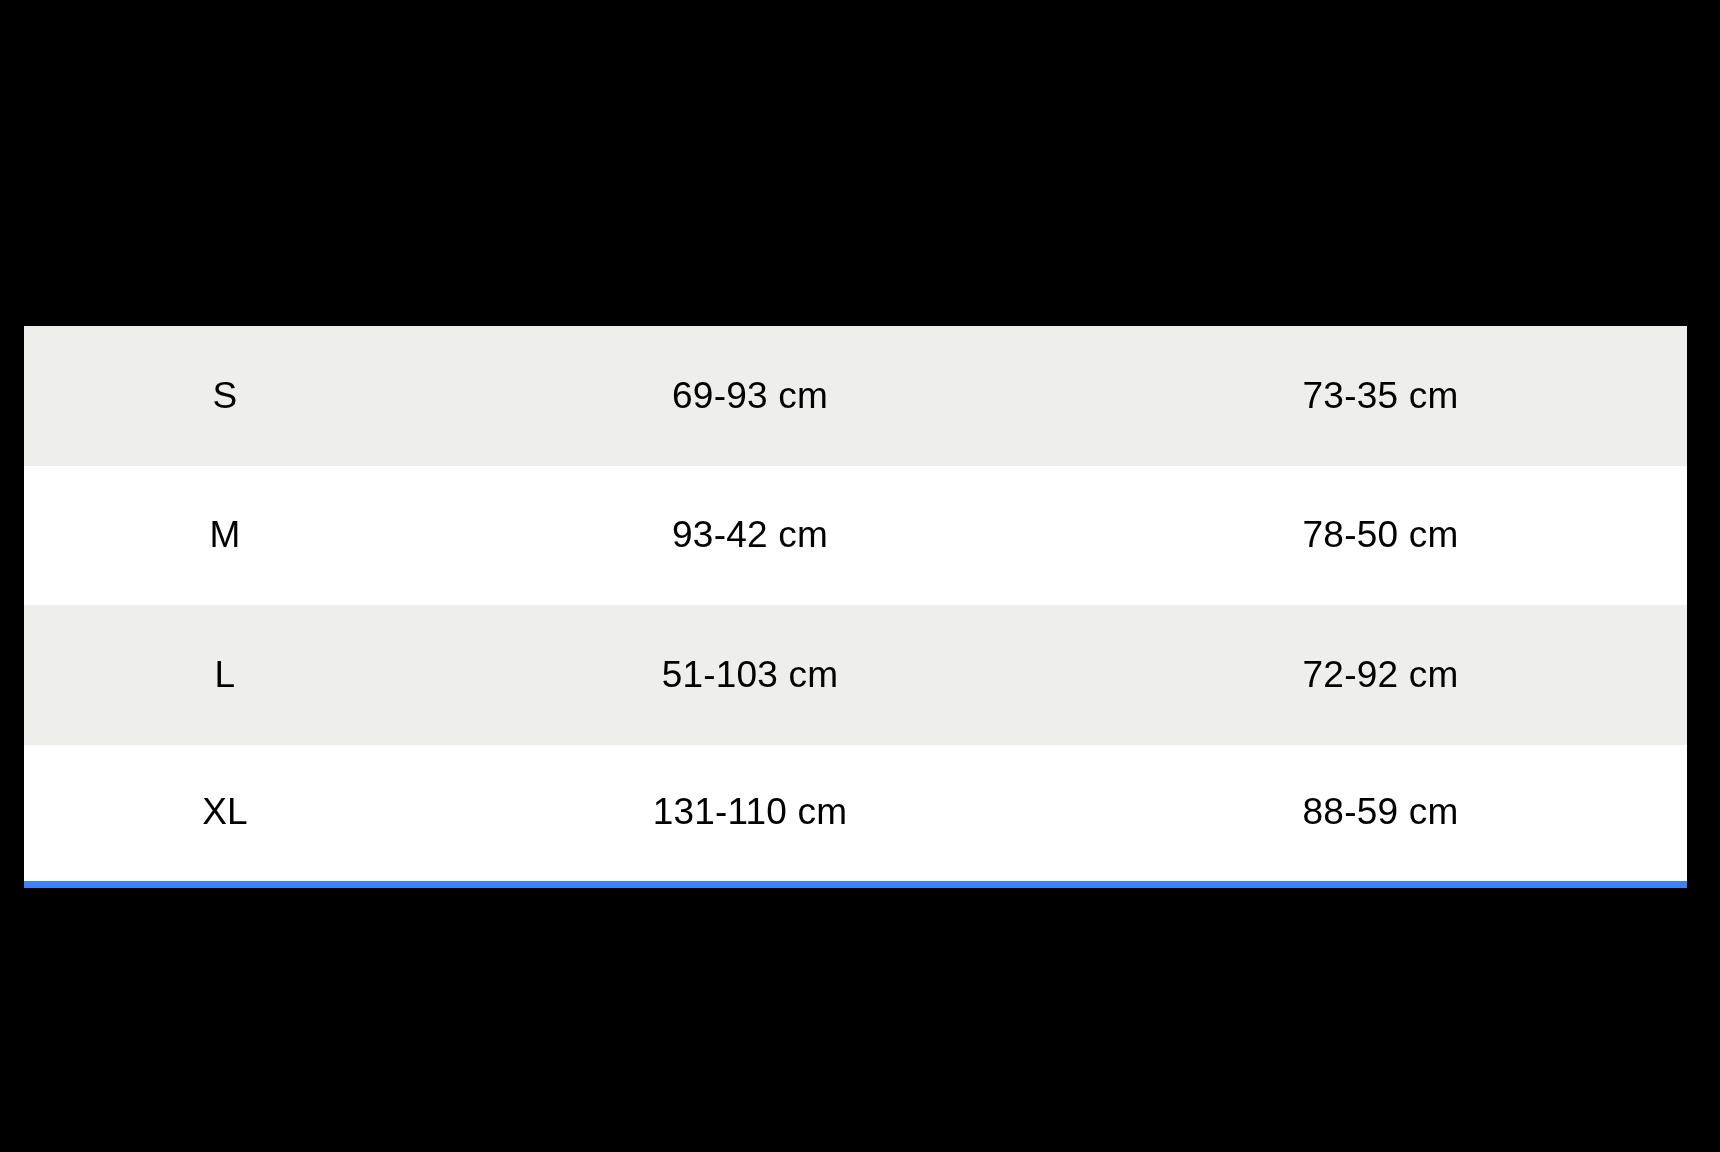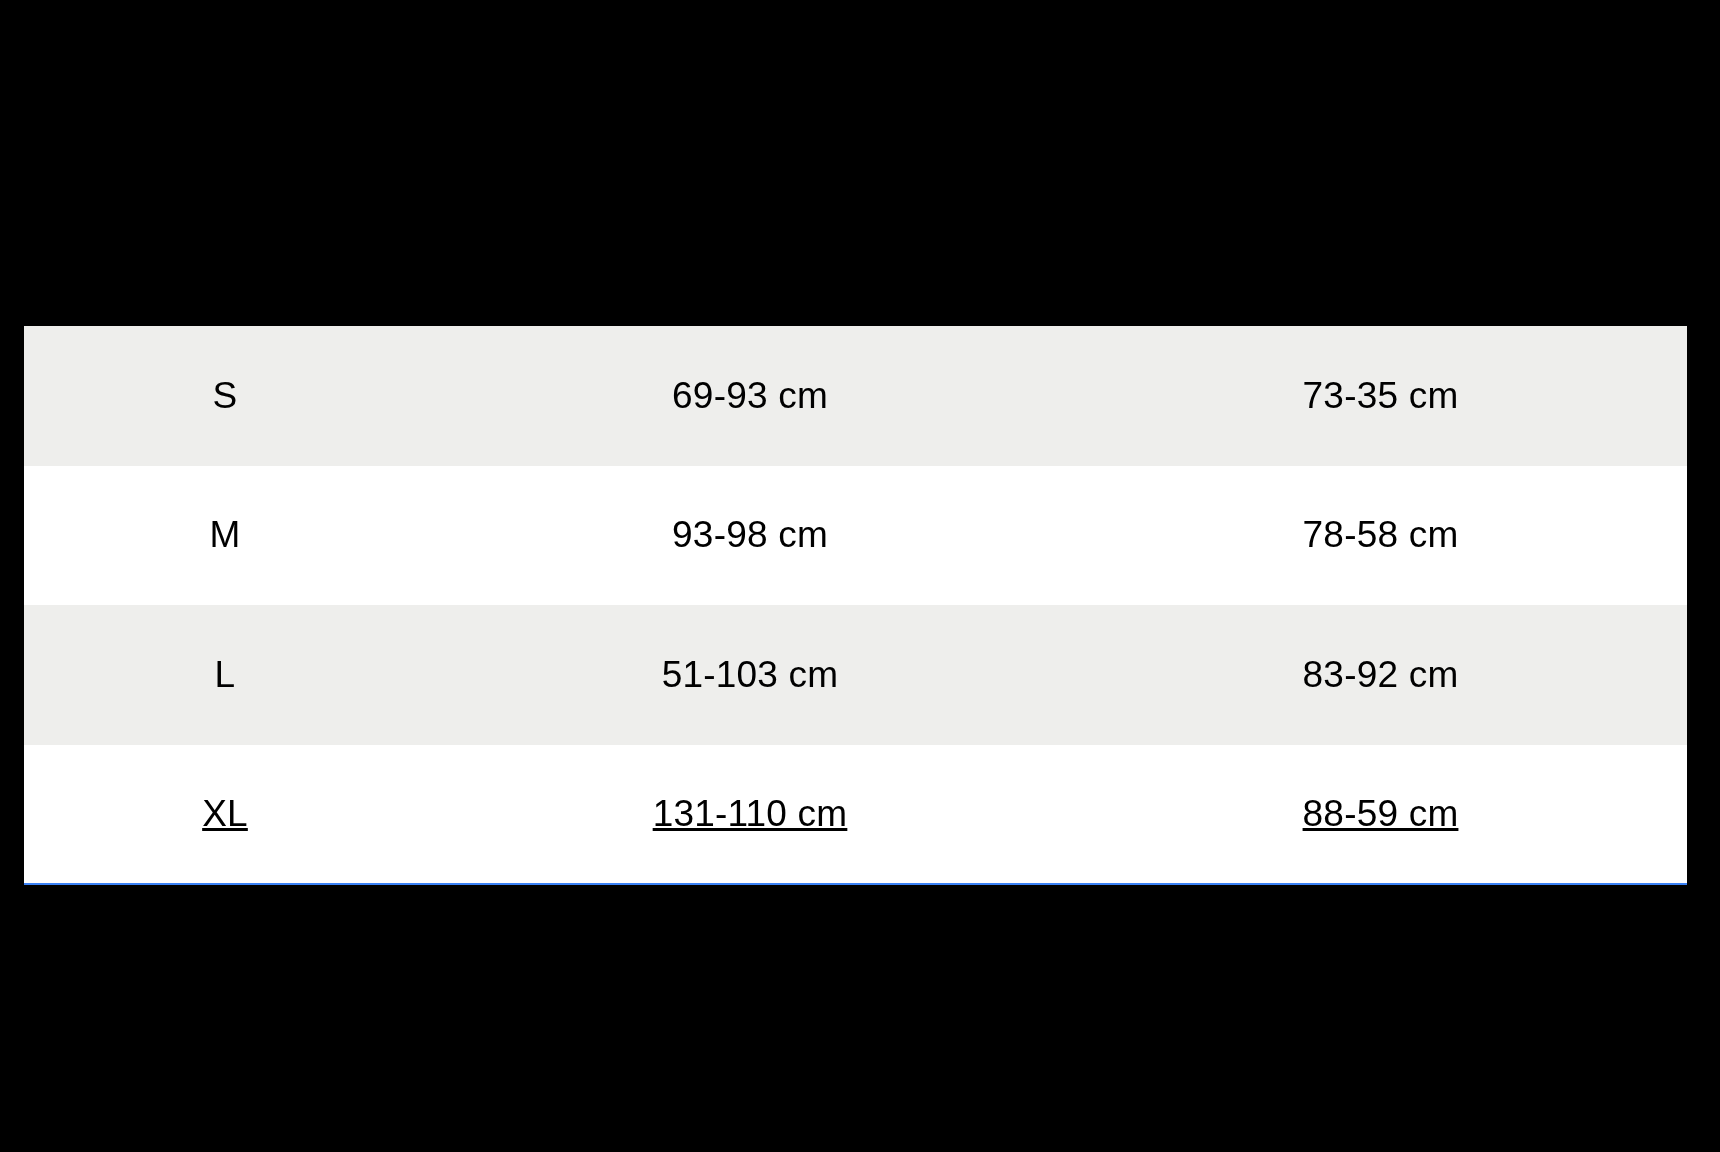--- a/index.html
+++ b/index.html
@@ -60,47 +60,46 @@
     width: 402px;
   }
   table.size-chart td.col-chest {
     width: 648px;
   }
   table.size-chart td.col-waist {
     width: 613px;
   }
 
   table.size-chart tr:last-child td {
-    border-bottom: 2px solid #3b82f6;
-    text-decoration: underline;
+    border-bottom: 7px solid #3b82f6;
   }
 </style>
 </head>
 <body>
 
 <div id="size-chart-wrapper">
   <table class="size-chart">
     <tbody>
 
       <tr class="row-odd">
         <td class="col-size">S</td>
         <td class="col-chest">69-93 cm</td>
         <td class="col-waist">73-35 cm</td>
       </tr>
 
       <tr class="row-even">
         <td class="col-size">M</td>
-        <td class="col-chest">93-98 cm</td>
-        <td class="col-waist">78-58 cm</td>
+        <td class="col-chest">93-42 cm</td>
+        <td class="col-waist">78-50 cm</td>
       </tr>
 
       <tr class="row-odd">
         <td class="col-size">L</td>
         <td class="col-chest">51-103 cm</td>
-        <td class="col-waist">83-92 cm</td>
+        <td class="col-waist">72-92 cm</td>
       </tr>
 
       <tr class="row-even">
         <td class="col-size">XL</td>
         <td class="col-chest">131-110 cm</td>
         <td class="col-waist">88-59 cm</td>
       </tr>
 
     </tbody>
   </table>

